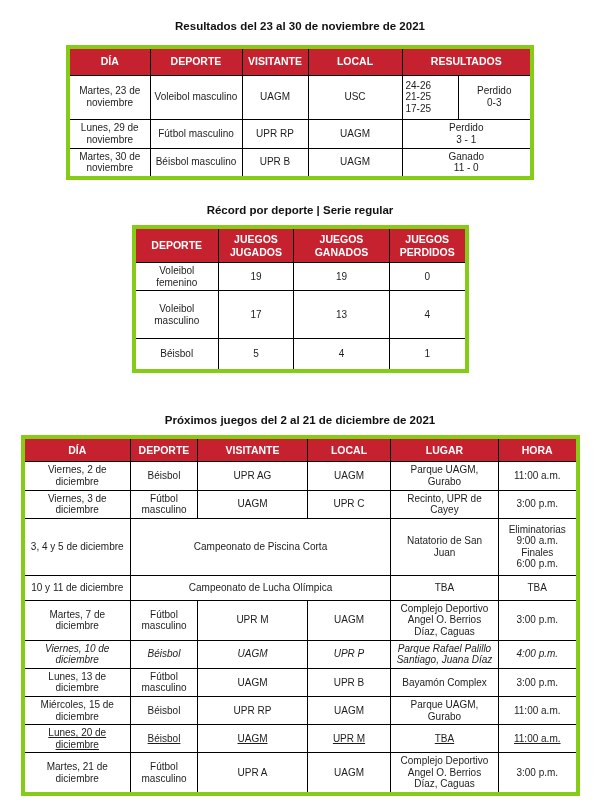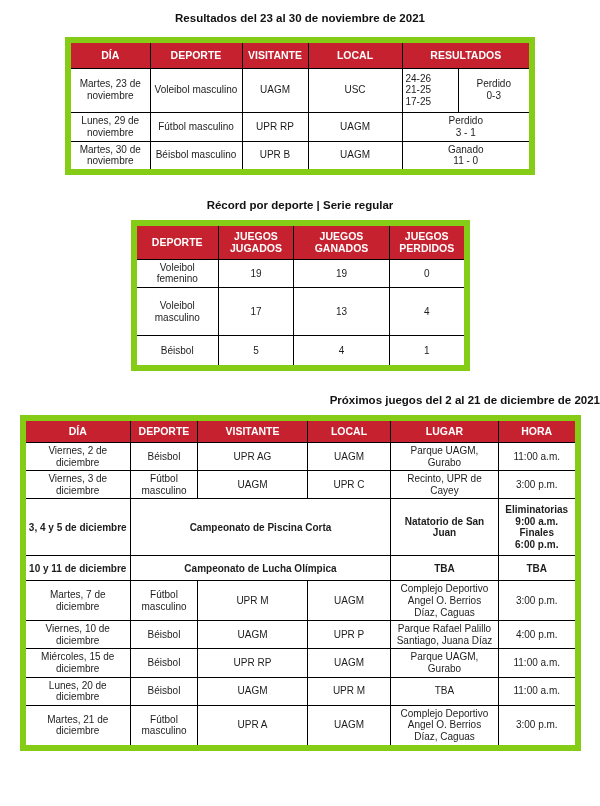--- a/index.html
+++ b/index.html
@@ -11,28 +11,28 @@
     color: #1d1d1d;
   }
   .page { width: 600px; height: 806px; overflow: hidden; }
   .section-title {
     text-align: center;
     font-weight: bold;
     font-size: 11.5px;
     color: #111;
     margin: 0;
   }
-  #title-1 { padding-top: 12px; }
+  #title-1 { padding-top: 20px; }
   #title-2 { padding-top: 24px; }
-  #title-3 { padding-top: 23px; text-align: right; }
+  #title-3 { padding-top: 41px; }
   table {
     border-collapse: collapse;
     table-layout: fixed;
     margin: 0 auto;
-    border: 6px solid #84cc16;
+    border: 4px solid #84cc16;
   }
   #table-1 { margin-top: 13px; width: 464px; }
   #table-2 { margin-top: 9px;  width: 333px; }
   #table-3 { margin-top: 9px;  width: 555px; }
   th, td {
     border: 1px solid #000;
     text-align: center;
     vertical-align: middle;
     white-space: pre-line;
     overflow: hidden;
@@ -41,43 +41,43 @@
     line-height: 1.16;
   }
   th {
     background: #C5212F;
     color: #ffffff;
     font-weight: bold;
     font-size: 10.5px;
     padding: 4px 2px;
     line-height: 1.2;
   }
-  td.b { font-weight: bold; }
+  td.b { font-weight: normal; }
   td.sets { text-align: left; }
   
   #table-1 tr.hr  { height: 28px; }
   #table-1 tr.r0  { height: 44px; }
   #table-1 tr.r1  { height: 29px; }
   #table-1 tr.r2  { height: 30px; margin-top: 20px; }
   #table-2 tr.hr  { height: 28px; }
   #table-2 tr.r0  { height: 28px; }
   #table-2 tr.r1  { height: 48px; }
   #table-2 tr.r2  { height: 32px; }
   #table-3 tr.hr  { height: 25px; }
   #table-3 tr.r0  { height: 27px; margin-top: 8px; }
   #table-3 tr.r1  { height: 27px; }
   #table-3 tr.r2  { height: 57px; }
   #table-3 tr.r3  { height: 25px; }
   #table-3 tr.r4  { height: 26px; }
   #table-3 tr.r5  { height: 36px; }
-  #table-3 tr.r6  { height: 28px; }
+  #table-3 tr.r6  { height: 28px; font-style: italic; }
   #table-3 tr.r7  { height: 26px; }
   #table-3 tr.r8  { height: 28px; }
   #table-3 tr.r9  { height: 36px; }
-  #table-3 tr.r10 { height: 26px; }
+  #table-3 tr.r10 { height: 26px; text-decoration: underline; }
   #table-3 tr.r11 { height: 36px; }
 </style>
 </head>
 <body>
 
 <div class="page">
 
   <h1 id="title-1" class="section-title">Resultados del 23 al 30 de noviembre de 2021</h1>
 
   <table id="table-1">
@@ -243,20 +243,30 @@
     <tr class="r6">
       <td>Viernes, 10 de
 diciembre</td>
       <td>Béisbol</td>
       <td>UAGM</td>
       <td>UPR P</td>
       <td>Parque Rafael Palillo
 Santiago, Juana Díaz</td>
       <td>4:00 p.m.</td>
     </tr>
+    <tr class="r7">
+      <td>Lunes, 13 de
+diciembre</td>
+      <td>Fútbol
+masculino</td>
+      <td>UAGM</td>
+      <td>UPR B</td>
+      <td>Bayamón Complex</td>
+      <td>3:00 p.m.</td>
+    </tr>
     <tr class="r8">
       <td>Miércoles, 15 de
 diciembre</td>
       <td>Béisbol</td>
       <td>UPR RP</td>
       <td>UAGM</td>
       <td>Parque UAGM,
 Gurabo</td>
       <td>11:00 a.m.</td>
     </tr>

